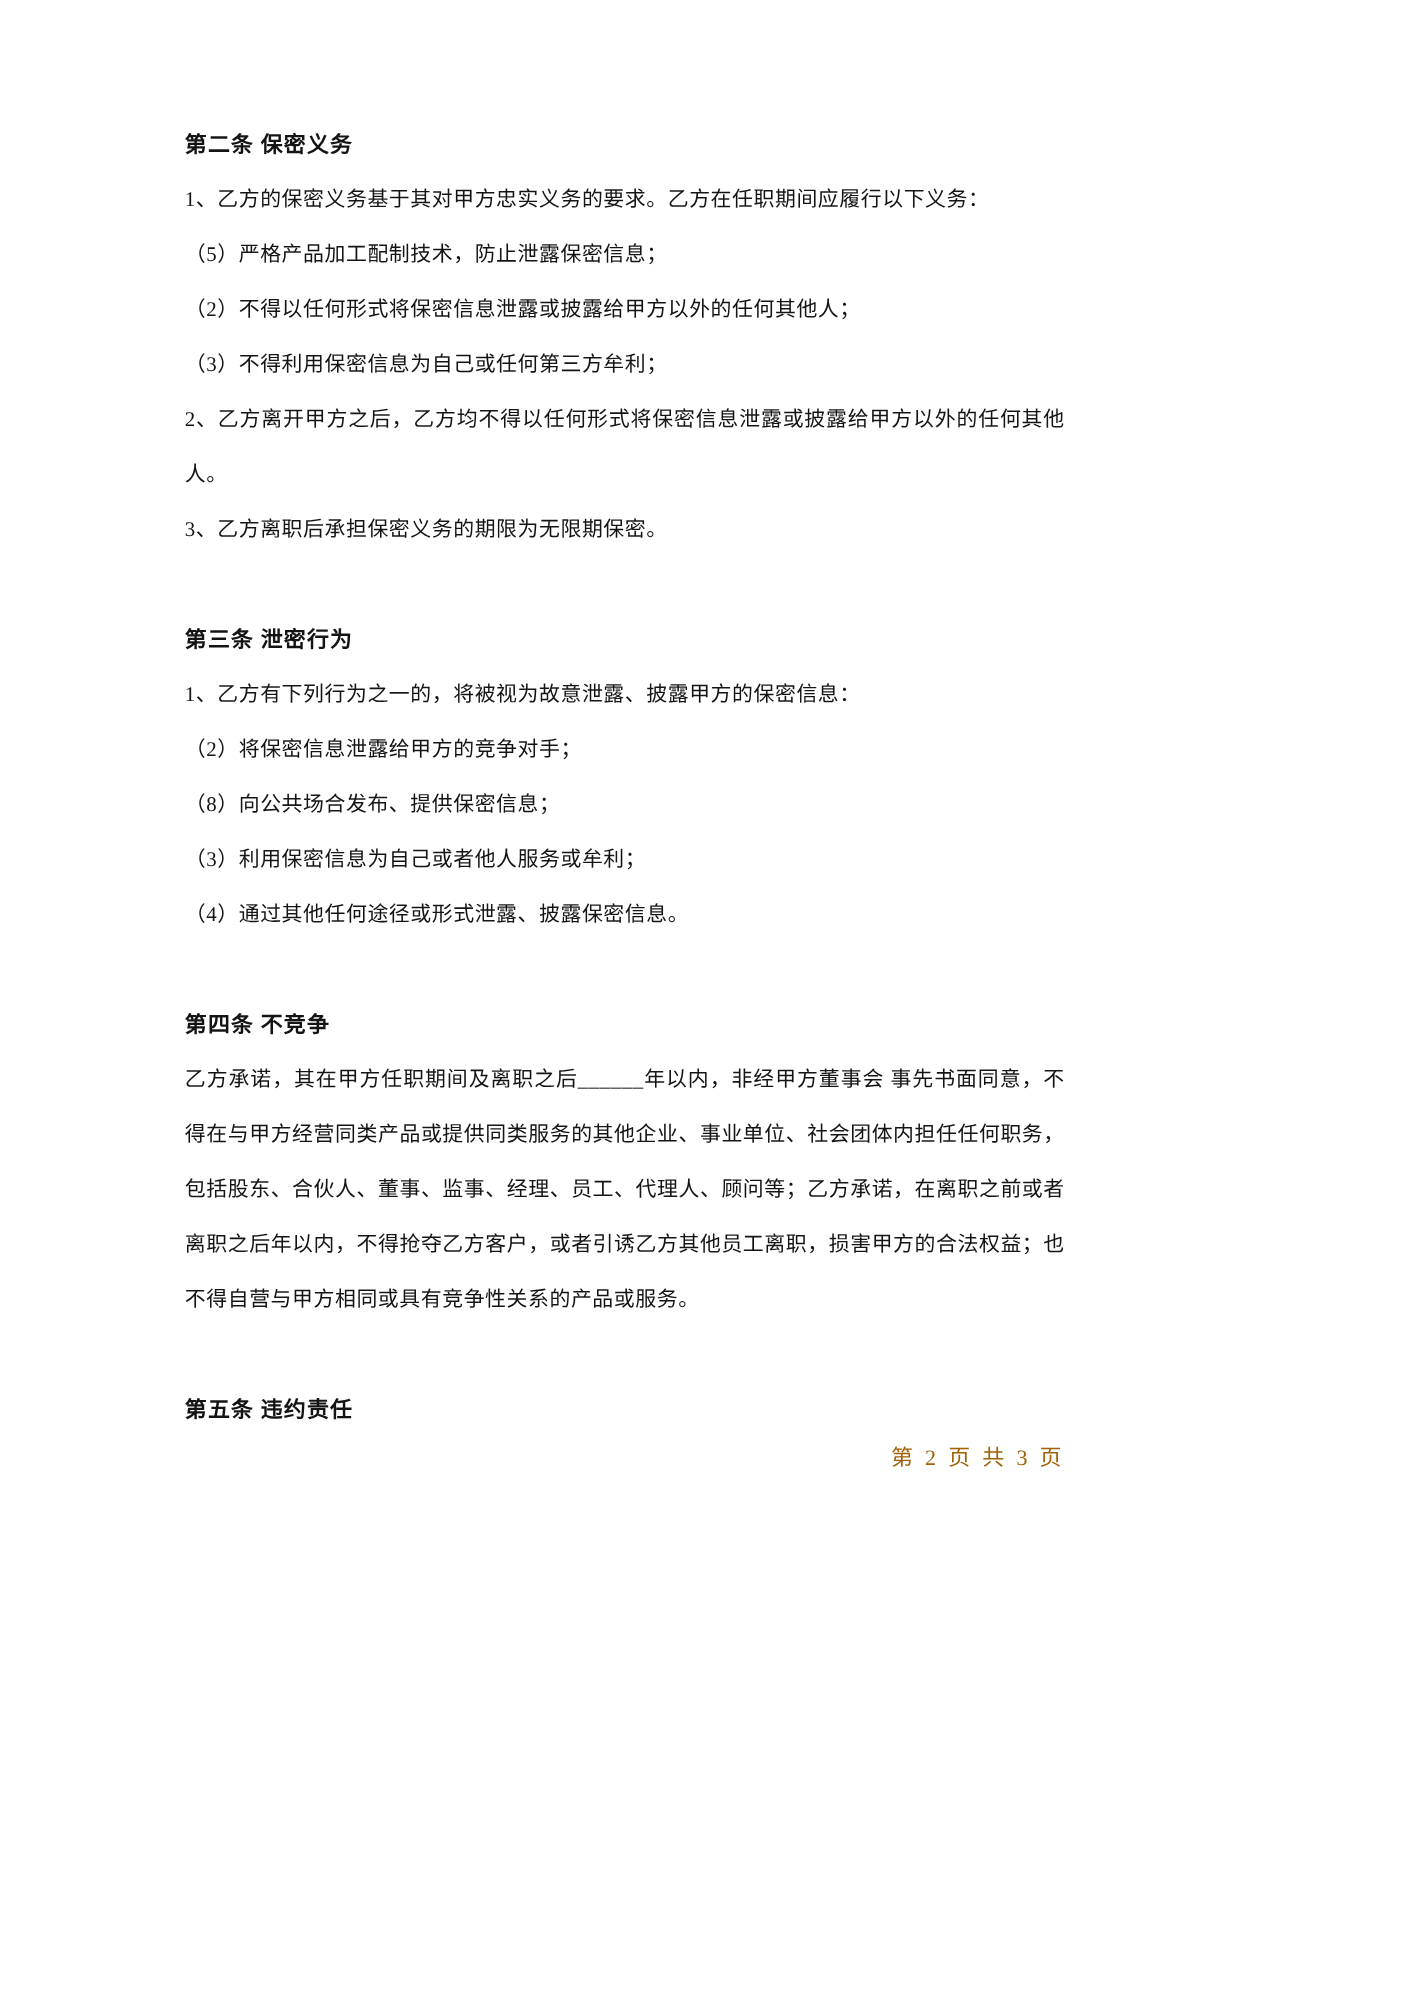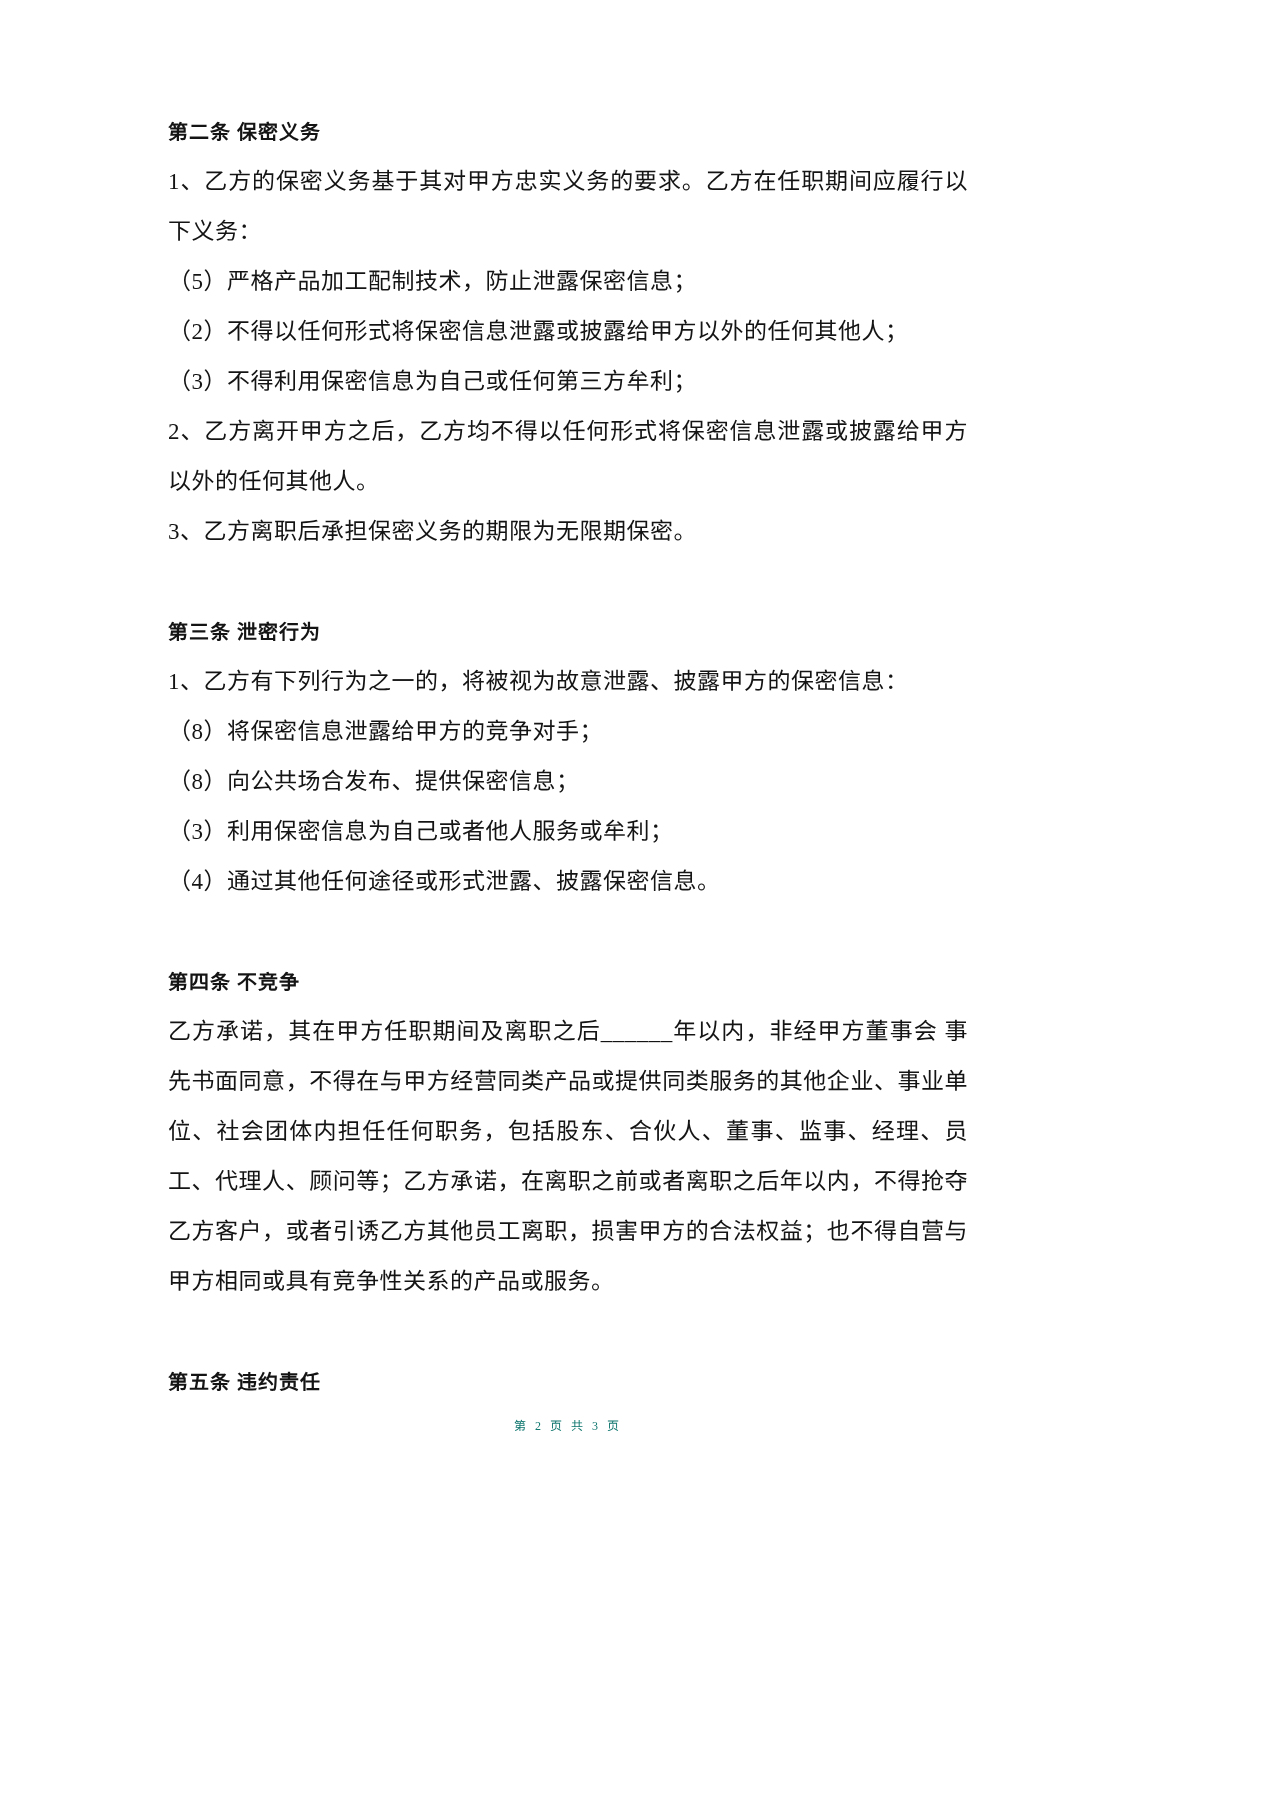--- a/index.html
+++ b/index.html
@@ -19,34 +19,34 @@
   }
   .article + .article { margin-top: 50px; }
   .article-heading {
     font-size: 20px;
     font-weight: bold;
     line-height: 50px;
     letter-spacing: 1px;
     white-space: pre-wrap;
   }
   .para {
-    font-size: 23px;
+    font-size: 19px;
     line-height: 50px;
     text-align: justify;
     letter-spacing: 0.5px;
     white-space: pre-wrap;
   }
   .footer {
     margin-top: 6px;
     width: 800px;
-    text-align: center;
-    font-size: 12px;
+    text-align: right;
+    font-size: 20px;
     letter-spacing: 3px;
     line-height: 26px;
-    color: #0f766e;
+    color: #a16207;
   }
 </style>
 </head>
 <body>
 
 <div class="page">
   <div id="articles">
   <section class="article">
     <h2 class="article-heading">第二条 保密义务</h2>
     <div class="article-paragraphs">
@@ -56,21 +56,21 @@
           <p class="para">（3）不得利用保密信息为自己或任何第三方牟利；</p>
           <p class="para">2、乙方离开甲方之后，乙方均不得以任何形式将保密信息泄露或披露给甲方以外的任何其他人。</p>
           <p class="para">3、乙方离职后承担保密义务的期限为无限期保密。</p>
         </div>
   </section>
 
   <section class="article">
     <h2 class="article-heading">第三条 泄密行为</h2>
     <div class="article-paragraphs">
           <p class="para">1、乙方有下列行为之一的，将被视为故意泄露、披露甲方的保密信息：</p>
-          <p class="para">（8）将保密信息泄露给甲方的竞争对手；</p>
+          <p class="para">（2）将保密信息泄露给甲方的竞争对手；</p>
           <p class="para">（8）向公共场合发布、提供保密信息；</p>
           <p class="para">（3）利用保密信息为自己或者他人服务或牟利；</p>
           <p class="para">（4）通过其他任何途径或形式泄露、披露保密信息。</p>
         </div>
   </section>
 
   <section class="article">
     <h2 class="article-heading">第四条 不竞争</h2>
     <div class="article-paragraphs">
           <p class="para">乙方承诺，其在甲方任职期间及离职之后______年以内，非经甲方董事会 事先书面同意，不得在与甲方经营同类产品或提供同类服务的其他企业、事业单位、社会团体内担任任何职务，包括股东、合伙人、董事、监事、经理、员工、代理人、顾问等；乙方承诺，在离职之前或者离职之后年以内，不得抢夺乙方客户，或者引诱乙方其他员工离职，损害甲方的合法权益；也不得自营与甲方相同或具有竞争性关系的产品或服务。</p>

